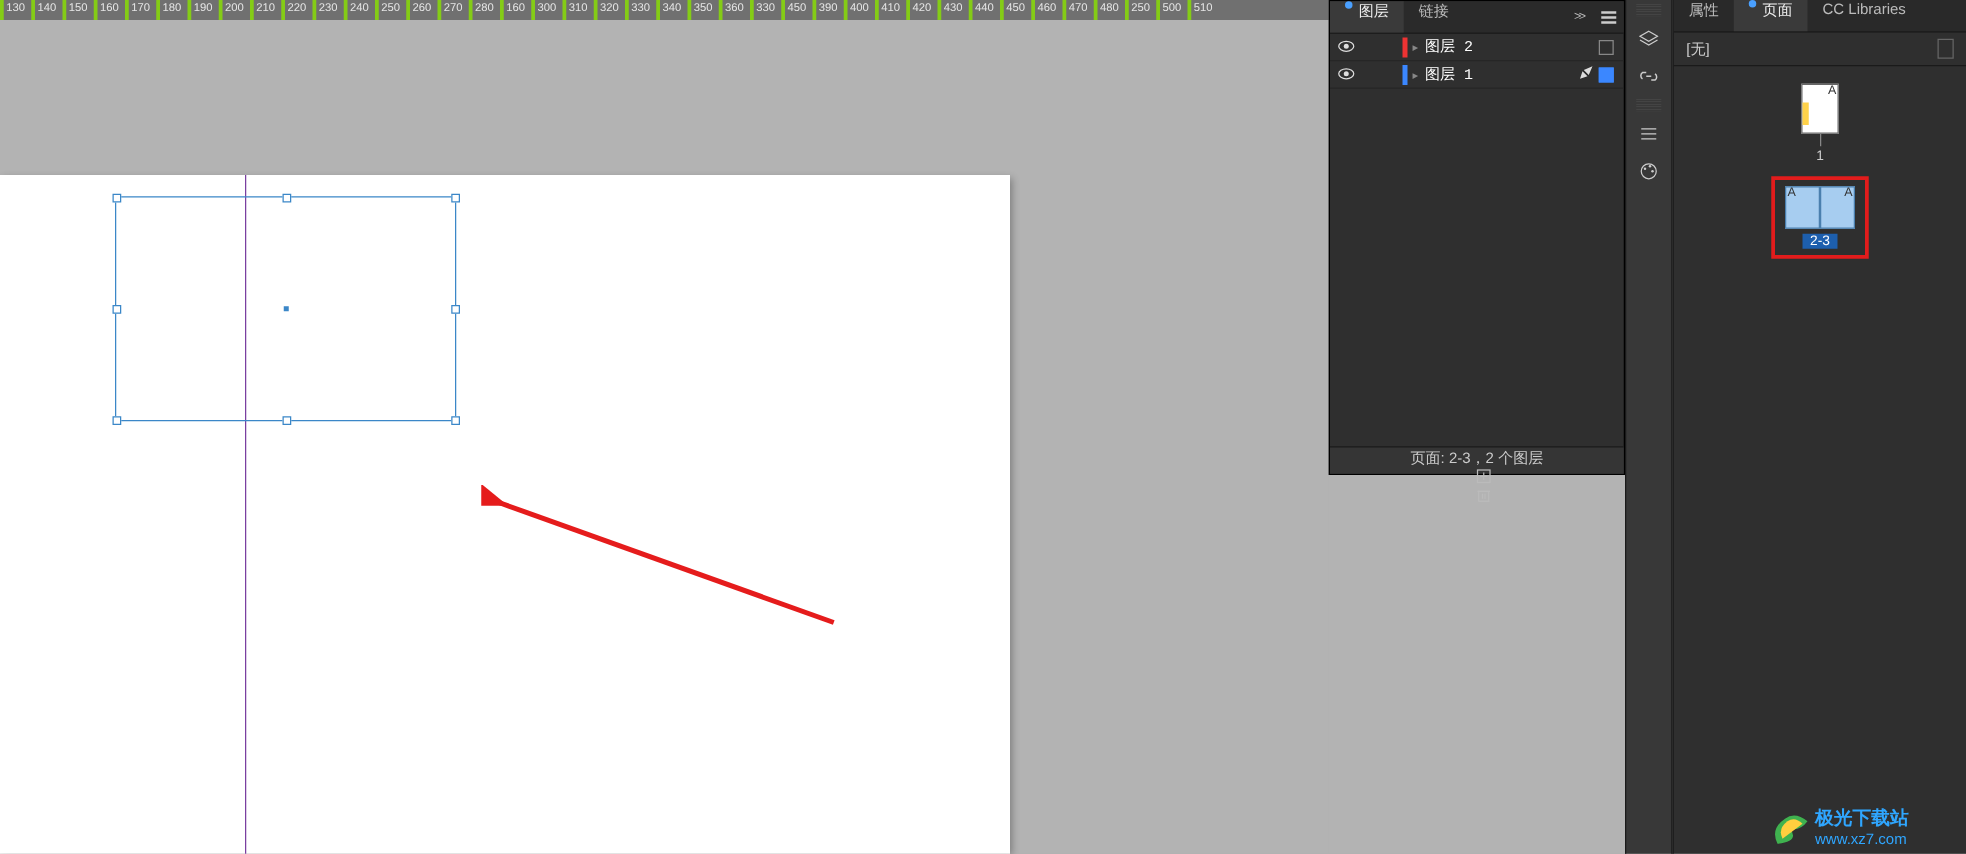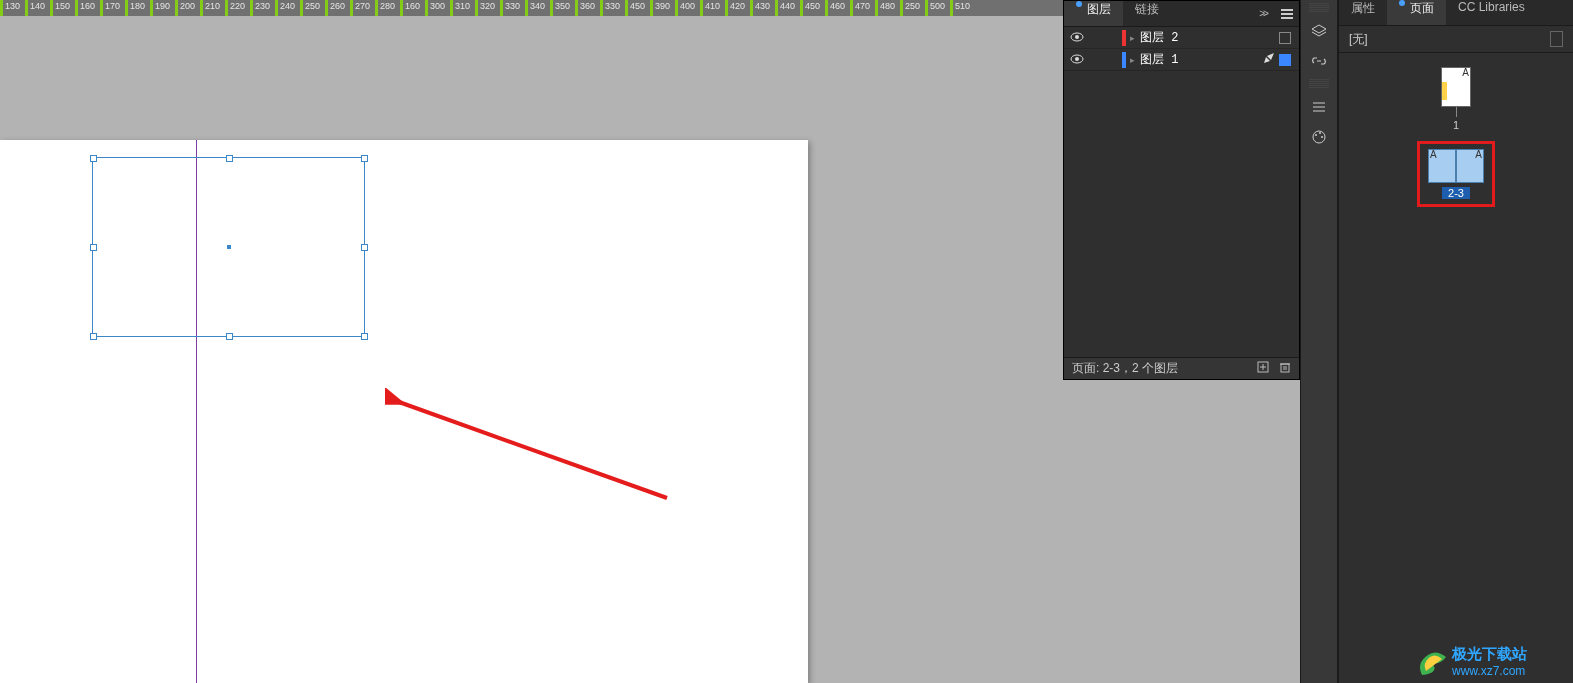--- a/index.html
+++ b/index.html
@@ -103,21 +103,21 @@
   .layer-row.l1 .layer-color{background:#3b87ff;}
   .layer-disclosure{width:10px;color:#888;font-size:9px;}
   .layer-name{flex:1;color:#ffffff;font-family:Liberation Mono, monospace;}
   .layer-pen{width:20px;color:#ddd;text-align:center;}
   .layer-sq{width:12px;height:12px;border:1px solid #888;margin-right:8px;}
   .layer-row.l1 .layer-sq{background:#3b87ff;border-color:#3b87ff;}
   .layers-body{height:310px;}
   .layers-status{
     position:absolute;left:0;bottom:0;right:0;height:22px;
     border-top:1px solid #1a1a1a;background:#353535;
-    display:flex;align-items:center;padding:0 8px;color:#ccc;
+    display:flex;align-items:center;padding:0 8px;color:#ccc;flex-direction:column;
   }
   .layers-status .spacer{flex:1;}
   .status-icon{margin-left:10px;color:#bbb;}
 
   
   .icon-strip{
     position:absolute; left:1300px; top:0; width:38px; height:683px;
     background:#383838; border-left:1px solid #1a1a1a; border-right:1px solid #1a1a1a;
   }
   .icon-strip .grip{height:10px;background:repeating-linear-gradient(#444,#444 1px,#383838 1px,#383838 2px);margin:3px 8px;}

